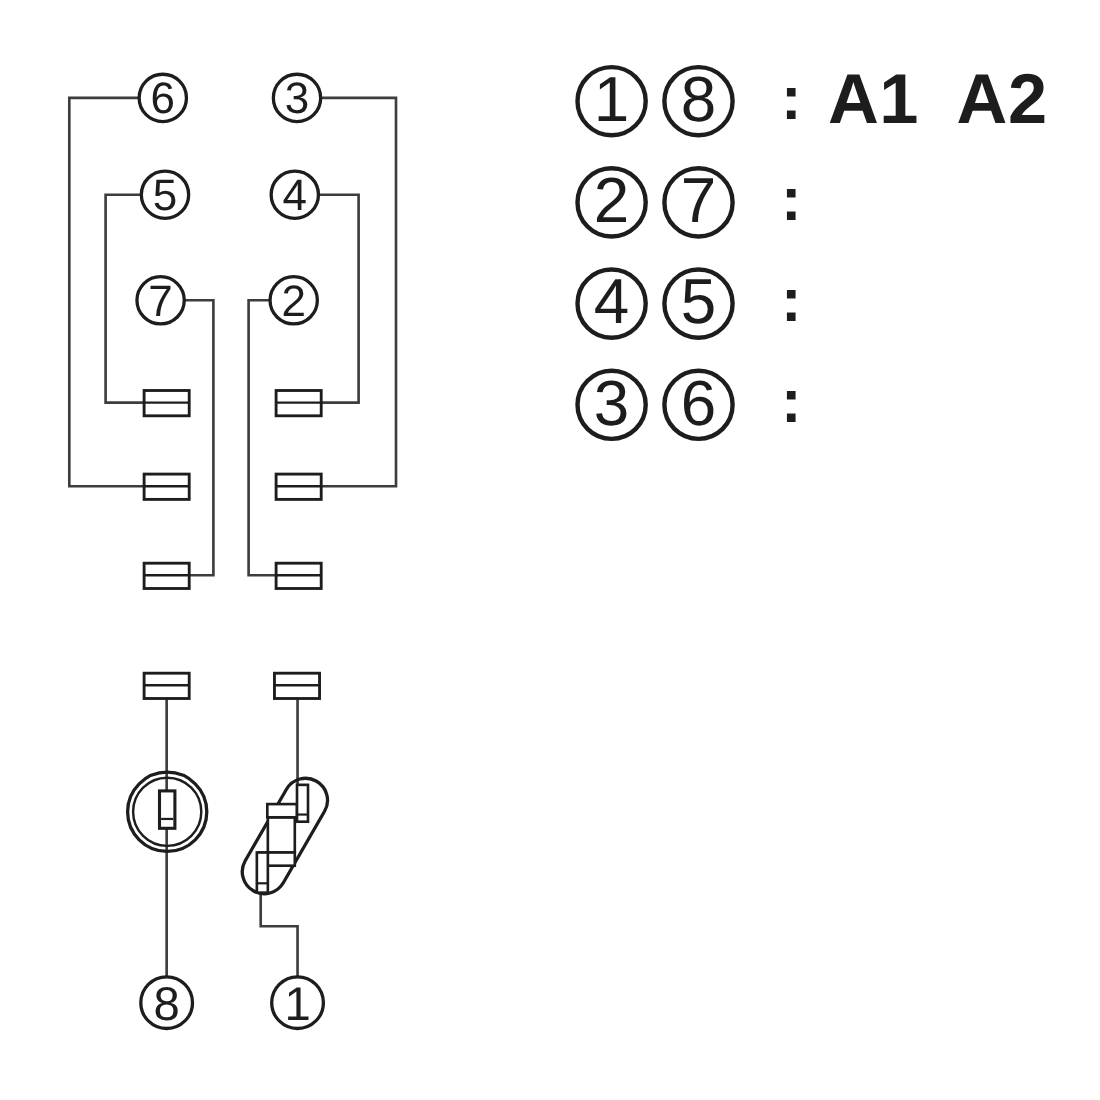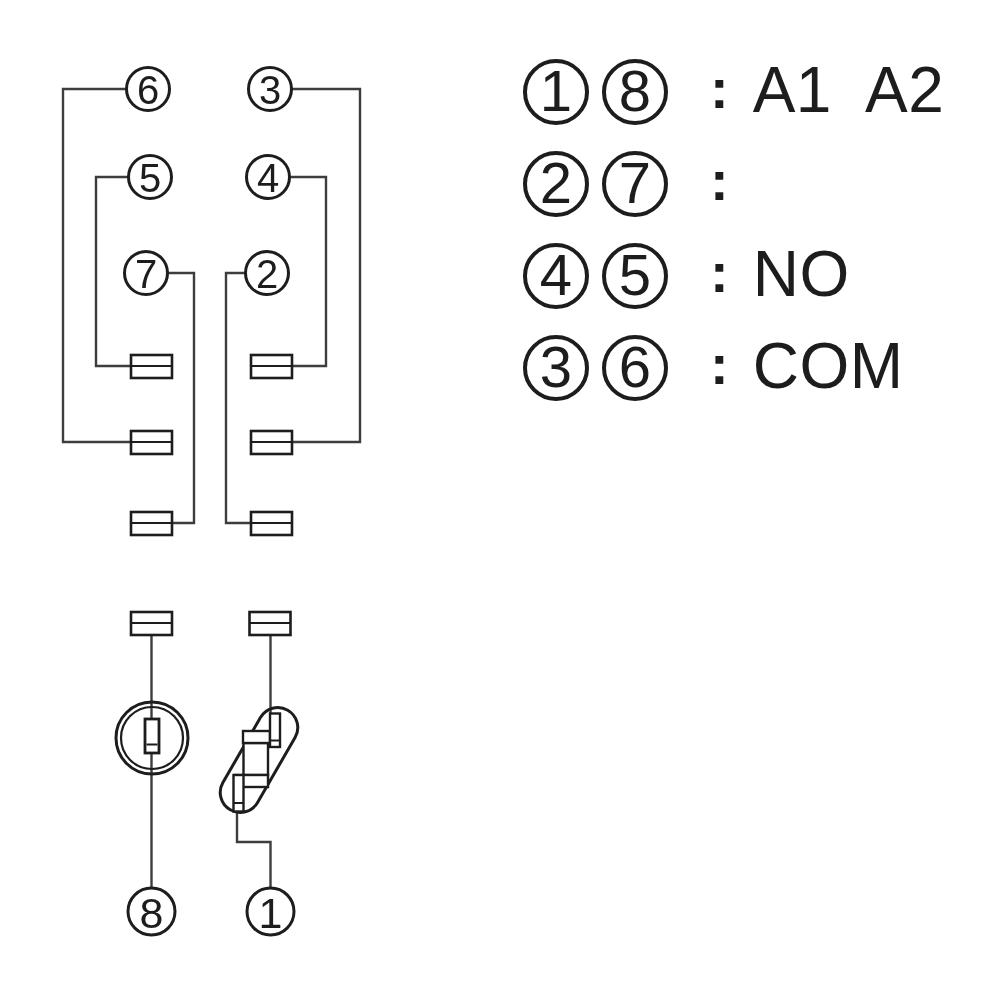--- a/index.html
+++ b/index.html
@@ -55,20 +55,21 @@
     line-height: 1;
     padding-bottom: 6px;
   }
   .lg-label {
     margin-left: 24px;
     font-size: 64px;
     line-height: 1;
     white-space: pre;
     letter-spacing: 0.5px;
     padding-bottom: 4px;
+    font-weight: bold;
   }
   
   .wire { stroke: #3d3d3d; stroke-width: 2.4; fill: none; }
   .term-rect { stroke: #1d1d1d; stroke-width: 2.6; fill: #ffffff; }
   .term-line { stroke: #1d1d1d; stroke-width: 2.2; }
   .pin-circle { stroke: #1d1d1d; stroke-width: 3; fill: #ffffff; }
   .pin-num {
     fill: #1d1d1d;
     font-family: "Liberation Sans", sans-serif;
     font-size: 40px;
@@ -199,24 +200,22 @@
     <div class="legend-row">
       <span class="lg-circle">2</span>
       <span class="lg-circle second">7</span>
       <span class="lg-colon">:</span>
     </div>
 
     <div class="legend-row">
       <span class="lg-circle">4</span>
       <span class="lg-circle second">5</span>
       <span class="lg-colon">:</span>
-      <span class="lg-label">NO</span>
     </div>
 
     <div class="legend-row">
       <span class="lg-circle">3</span>
       <span class="lg-circle second">6</span>
       <span class="lg-colon">:</span>
-      <span class="lg-label">COM</span>
     </div>
 
   </div>
 </div>
 
 </body></html>

